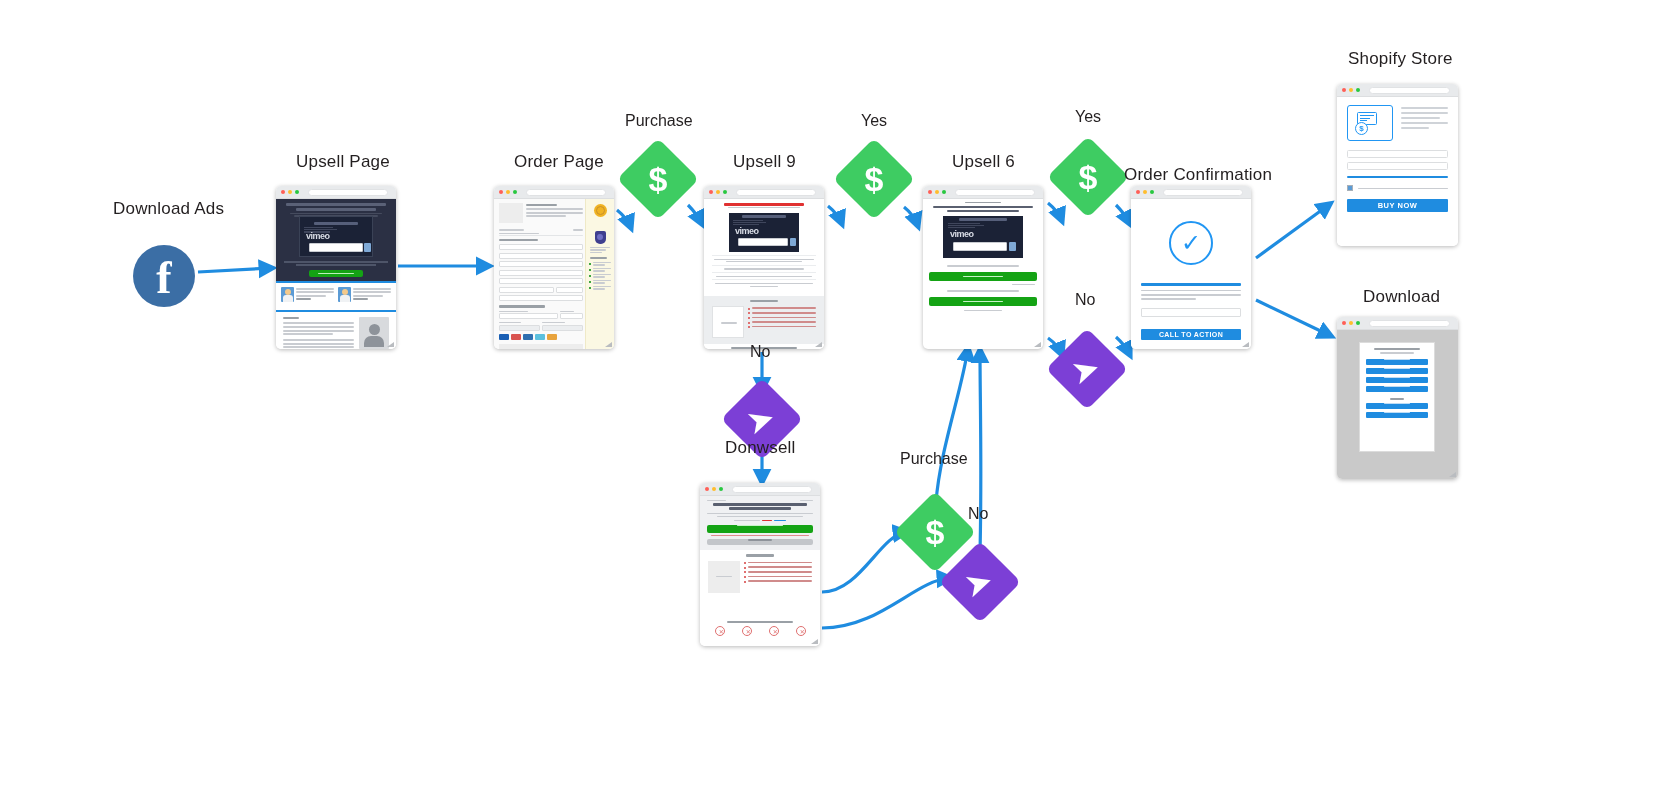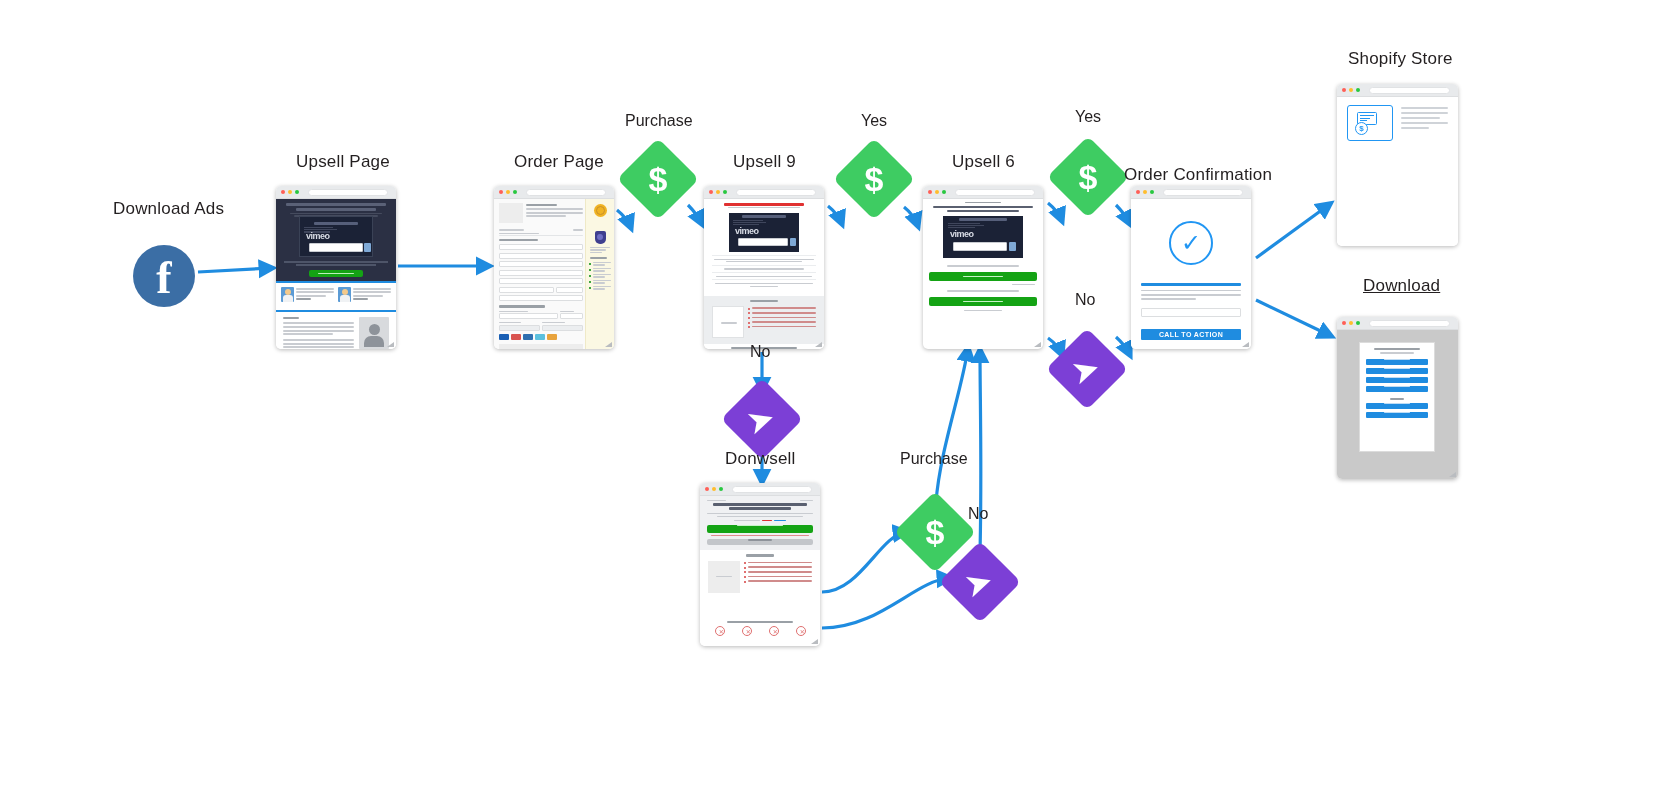--- a/index.html
+++ b/index.html
@@ -584,21 +584,21 @@
         <div class="ln" style="height:1.8px;margin-bottom:2.5px;"></div>
         <div class="ln" style="height:1.8px;margin-bottom:2.5px;"></div>
         <div class="ln" style="height:1.8px;width:55%;margin-bottom:8px;"></div>
         <div style="height:9px;border:1px solid #dcdee0;border-radius:1px;margin-bottom:6px;"></div>
       </div>
       <div class="cta-btn" style="position:absolute;left:10px;top:130px;right:10px;height:11px;">CALL TO ACTION</div>
       <div class="corner-fold"></div>
     </div>
   </div>
 
-  <div class="node-label" style="left:725px; top:449px;">Donwsell</div>
+  <div class="node-label" style="left:725px; top:438px;">Donwsell</div>
   <div class="browser" style="left:700px; top:483px; width:120px; height:163px;">
     <div class="bw-bar">
       <span class="dot r"></span>
       <span class="dot y"></span>
       <span class="dot g"></span>
       <span class="bw-url"></span>
     </div>
     <div class="bw-body">
       <div style="background:#f0f1f3;padding:4px 7px 5px;">
         <div style="display:flex;justify-content:space-between;margin-bottom:2px;">
@@ -707,24 +707,34 @@
           <div style="position:absolute;left:7px;top:16px;width:13px;height:13px;border-radius:50%;border:1.2px solid #2196f3;background:#fff;display:flex;align-items:center;justify-content:center;color:#2196f3;font-size:8px;font-weight:700;line-height:1;">$</div>
         </div>
         <div style="flex:1;padding-top:2px;">
           <div class="ln" style="height:2px;margin-bottom:3px;background:#cfd3d8;"></div>
           <div class="ln" style="height:2px;margin-bottom:3px;background:#cfd3d8;"></div>
           <div class="ln" style="height:2px;margin-bottom:3px;background:#cfd3d8;width:82%;"></div>
           <div class="ln" style="height:2px;margin-bottom:3px;background:#cfd3d8;"></div>
           <div class="ln" style="height:2px;background:#cfd3d8;width:60%;"></div>
         </div>
       </div>
-    </div>
-  </div>
-
-  <div class="node-label" style="left:1363px; top:276px;text-decoration:underline;">Download</div>
+      <div style="margin-top:9px;">
+        <div style="height:8px;border:1px solid #dcdee0;border-radius:1.5px;margin-bottom:4px;"></div>
+        <div style="height:8px;border:1px solid #dcdee0;border-radius:1.5px;margin-bottom:6px;"></div>
+        <div style="height:2.4px;background:#1f8ce0;border-radius:1px;margin-bottom:7px;"></div>
+        <div style="display:flex;align-items:center;gap:5px;margin-bottom:8px;">
+          <div style="width:6px;height:6px;border:1px solid #a8b0b8;background:#5b9bd5;flex:0 0 auto;"></div>
+          <div class="ln" style="flex:1;height:1.6px;"></div>
+        </div>
+        <div class="buynow-btn" style="height:13px;">BUY NOW</div>
+      </div>
+    </div>
+  </div>
+
+  <div class="node-label" style="left:1363px; top:287px;">Download</div>
   <div class="browser" style="left:1337px; top:317px; width:121px; height:162px;">
     <div class="bw-bar">
       <span class="dot r"></span>
       <span class="dot y"></span>
       <span class="dot g"></span>
       <span class="bw-url"></span>
     </div>
     <div class="bw-body">
       <div class="dl-sheet">
         <div class="dl-paper" style="left:22px; top:12px; width:76px; height:110px; padding:5px 6px;">

